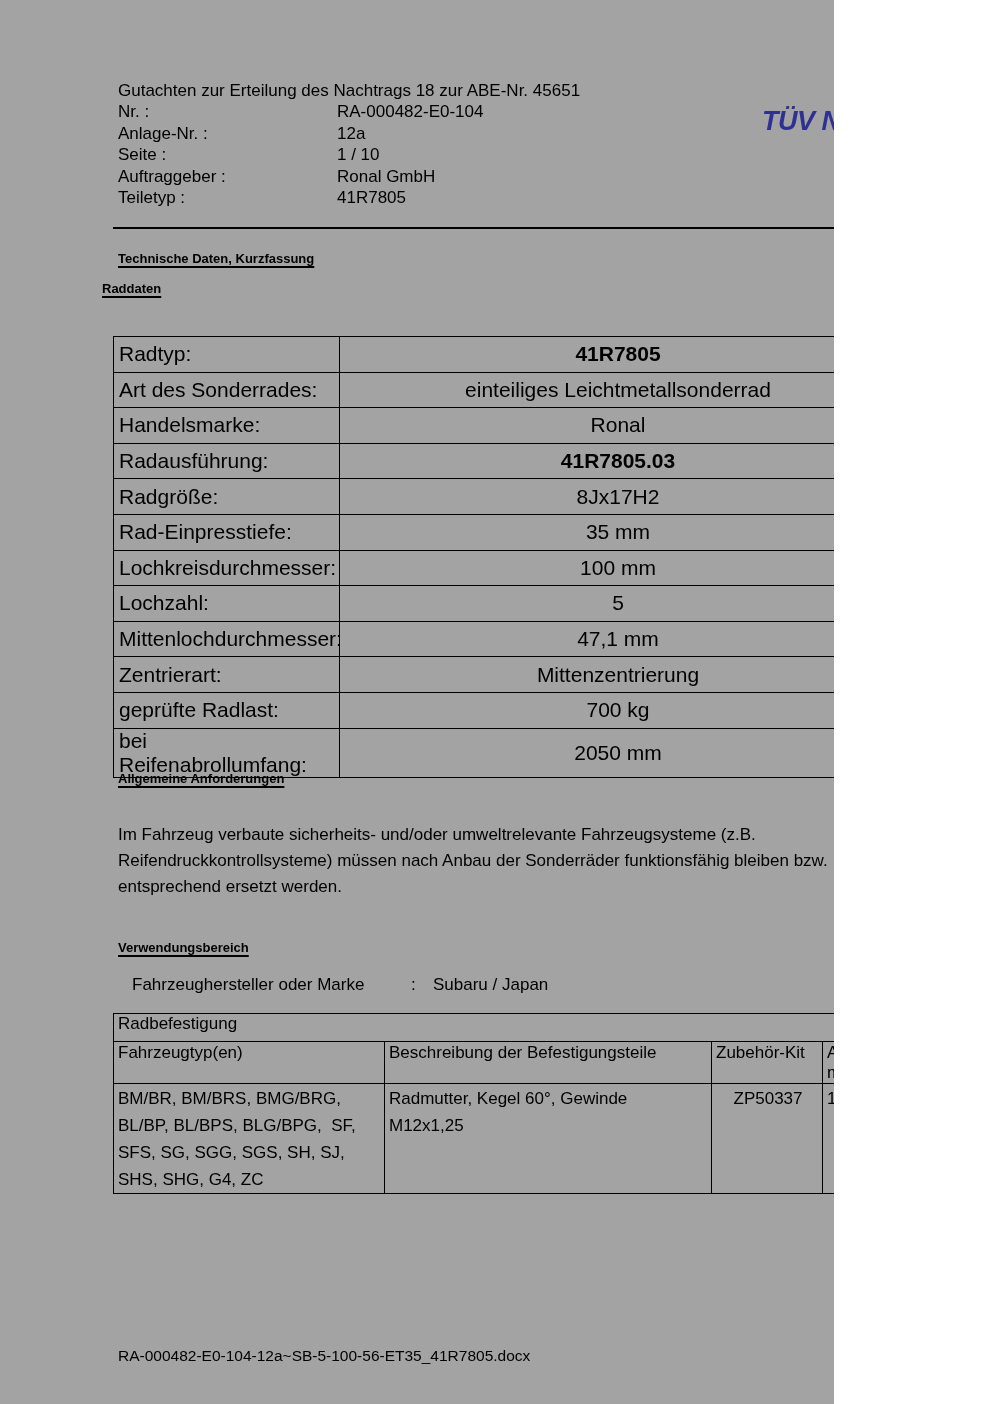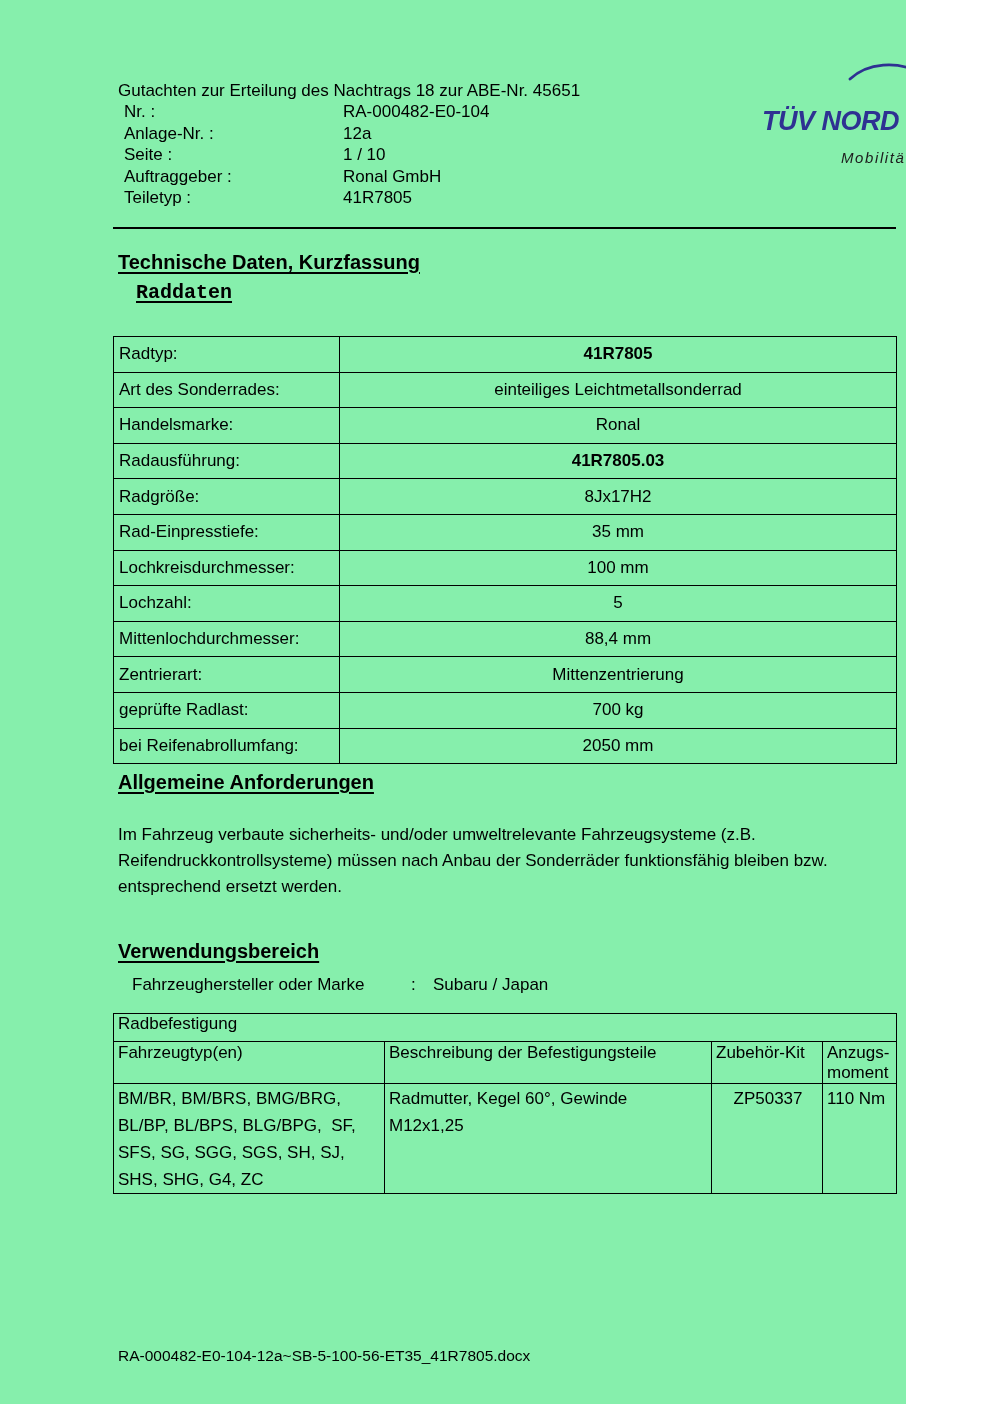--- a/index.html
+++ b/index.html
@@ -1,70 +1,70 @@
 <!DOCTYPE html>
 <html><head>
 <meta charset="utf-8">
 <style>
   html, body { margin: 0; padding: 0; background: #ffffff; }
   .page {
     position: relative;
-    width: 906px;
+    width: 834px;
     height: 1404px;
-    background: #86efac;
+    background: #a3a3a3;
     color: #000000;
     font-family: "Liberation Sans", "DejaVu Sans", sans-serif;
     font-size: 17px;
     overflow: hidden;
   }
   .abs { position: absolute; }
 
   
   .hdr-block { left: 118px; top: 80px; width: 660px; }
   .hdr-line { font-size: 17px; line-height: 21.4px; }
-  .hdr-row { display: flex; margin-left: 6px; }
+  .hdr-row { display: flex; }
   .hdr-label { flex: 0 0 219px; }
 
   
   .logo-arc-wrap { left: 750px; top: 54px; width: 200px; height: 122px; }
   .brand {
     left: 762px; top: 105px;
     font-size: 27px; font-weight: bold; font-style: italic;
     letter-spacing: -0.5px; color: #2e3192; line-height: 32px;
     white-space: nowrap;
   }
   .tagline {
     left: 841px; top: 149px;
     font-size: 15px; font-style: italic; letter-spacing: 1.6px;
     color: #1c1c1c; white-space: nowrap;
   }
 
   .divider { left: 113px; top: 227px; width: 783px; height: 2px; background: #000; }
 
   .heading {
-    font-size: 20px; font-weight: bold;
+    font-size: 13px; font-weight: bold;
     text-decoration: underline;
     text-underline-offset: 3px;
     text-decoration-thickness: 1.6px;
     white-space: nowrap;
   }
 
   .para { left: 118px; top: 822px; width: 778px; line-height: 26px; }
 
   .hrow { left: 132px; top: 975px; display: flex; }
   .h-label { width: 279px; }
   .h-colon { width: 22px; }
 
   
   table { border-collapse: collapse; table-layout: fixed; }
   .raddaten { left: 113px; top: 336px; width: 783px; }
   .raddaten td {
     border: 1.4px solid #000;
     height: 32.6px;
-    font-size: 17px;
+    font-size: 21px;
     vertical-align: middle;
     overflow: hidden;
   }
   .raddaten td.lbl { padding: 0 2px 0 5px; }
   .raddaten td.val { text-align: center; white-space: pre-wrap; }
   .v-bold { font-weight: bold; }
 
   
   .bef { left: 113px; top: 1013px; width: 783px; }
   .bef td {
@@ -114,21 +114,21 @@
     <svg width="200" height="122" viewBox="0 0 200 122">
       <path d="M 100 25 A 47.5 36.5 0 1 1 177 72.5" fill="none" stroke="#2e3192" stroke-width="2.8" stroke-linecap="round"></path>
     </svg>
   </div>
   <div class="abs brand">TÜV NORD</div>
   <div class="abs tagline">Mobilität</div>
 
   <div class="abs divider"></div>
 
   <div class="abs heading" style="left:118px; top:251px;">Technische Daten, Kurzfassung</div>
-  <div class="abs heading" style="left:136px; top:281px;font-family:Liberation Mono, monospace;">Raddaten</div>
+  <div class="abs heading" style="left:102px; top:281px;">Raddaten</div>
 
   <table class="abs raddaten">
     <colgroup>
         <col style="width:226px">
         <col style="width:557px">
       </colgroup>
     <tbody>
         <tr>
       <td class="lbl">Radtyp:</td>
       <td class="val v-bold">41R7805</td>
@@ -156,21 +156,21 @@
     <tr>
       <td class="lbl">Lochkreisdurchmesser:</td>
       <td class="val">100 mm</td>
     </tr>
     <tr>
       <td class="lbl">Lochzahl:</td>
       <td class="val">5</td>
     </tr>
     <tr>
       <td class="lbl">Mittenlochdurchmesser:</td>
-      <td class="val">88,4 mm</td>
+      <td class="val">47,1 mm</td>
     </tr>
     <tr>
       <td class="lbl">Zentrierart:</td>
       <td class="val">Mittenzentrierung</td>
     </tr>
     <tr>
       <td class="lbl">geprüfte Radlast:</td>
       <td class="val">700 kg</td>
     </tr>
     <tr>

